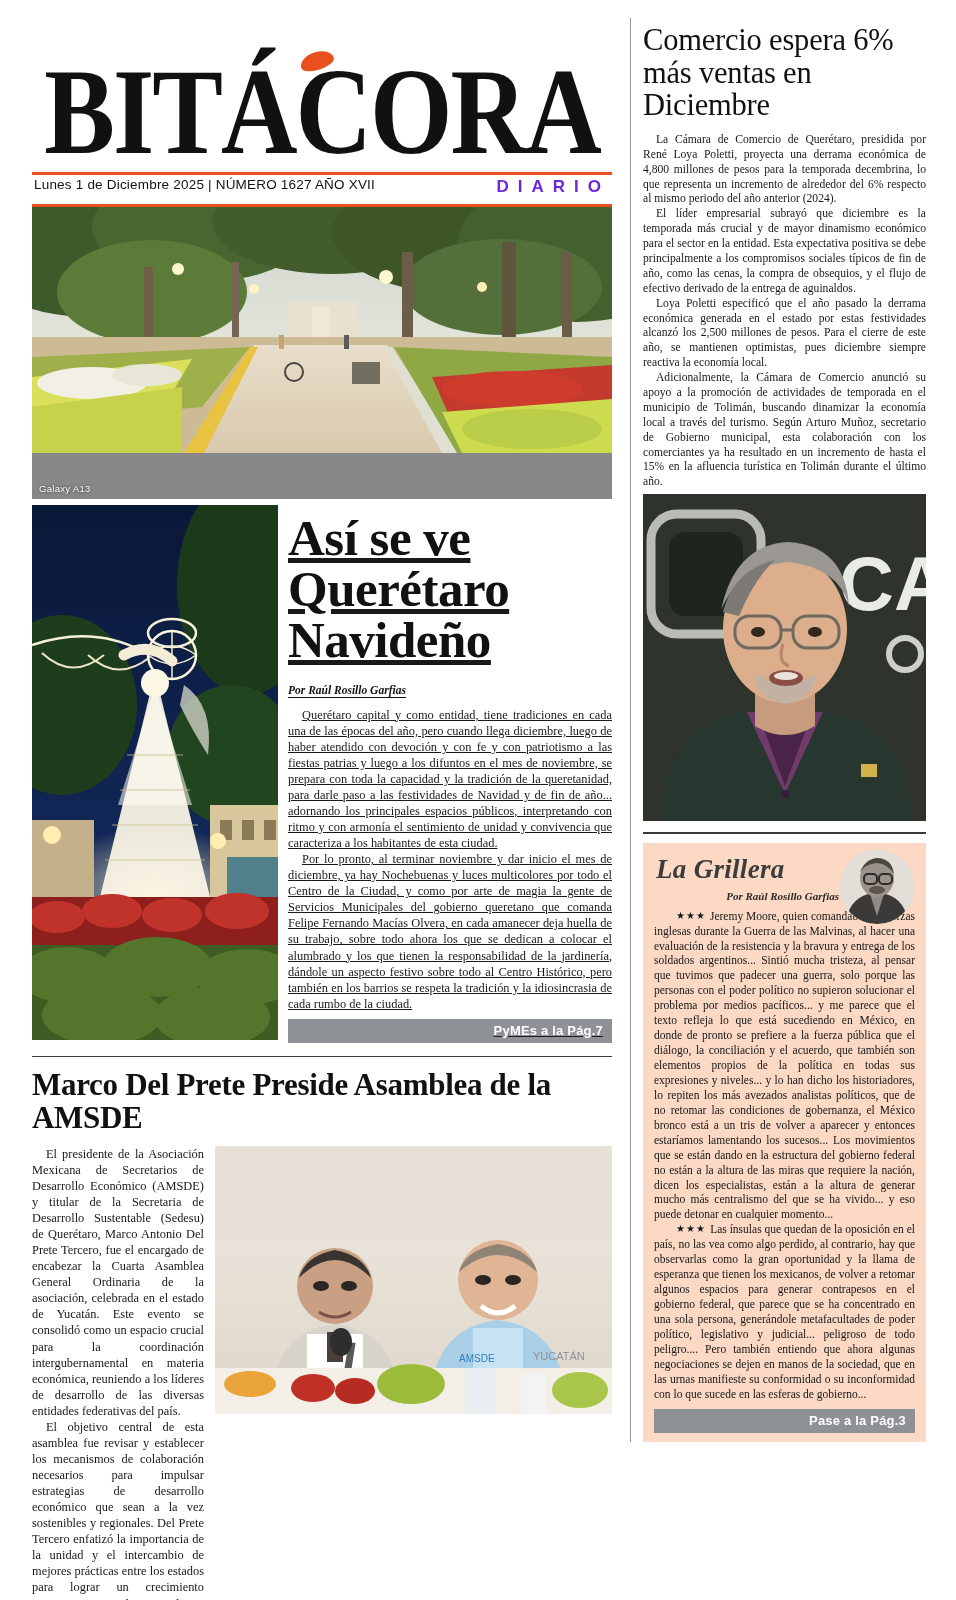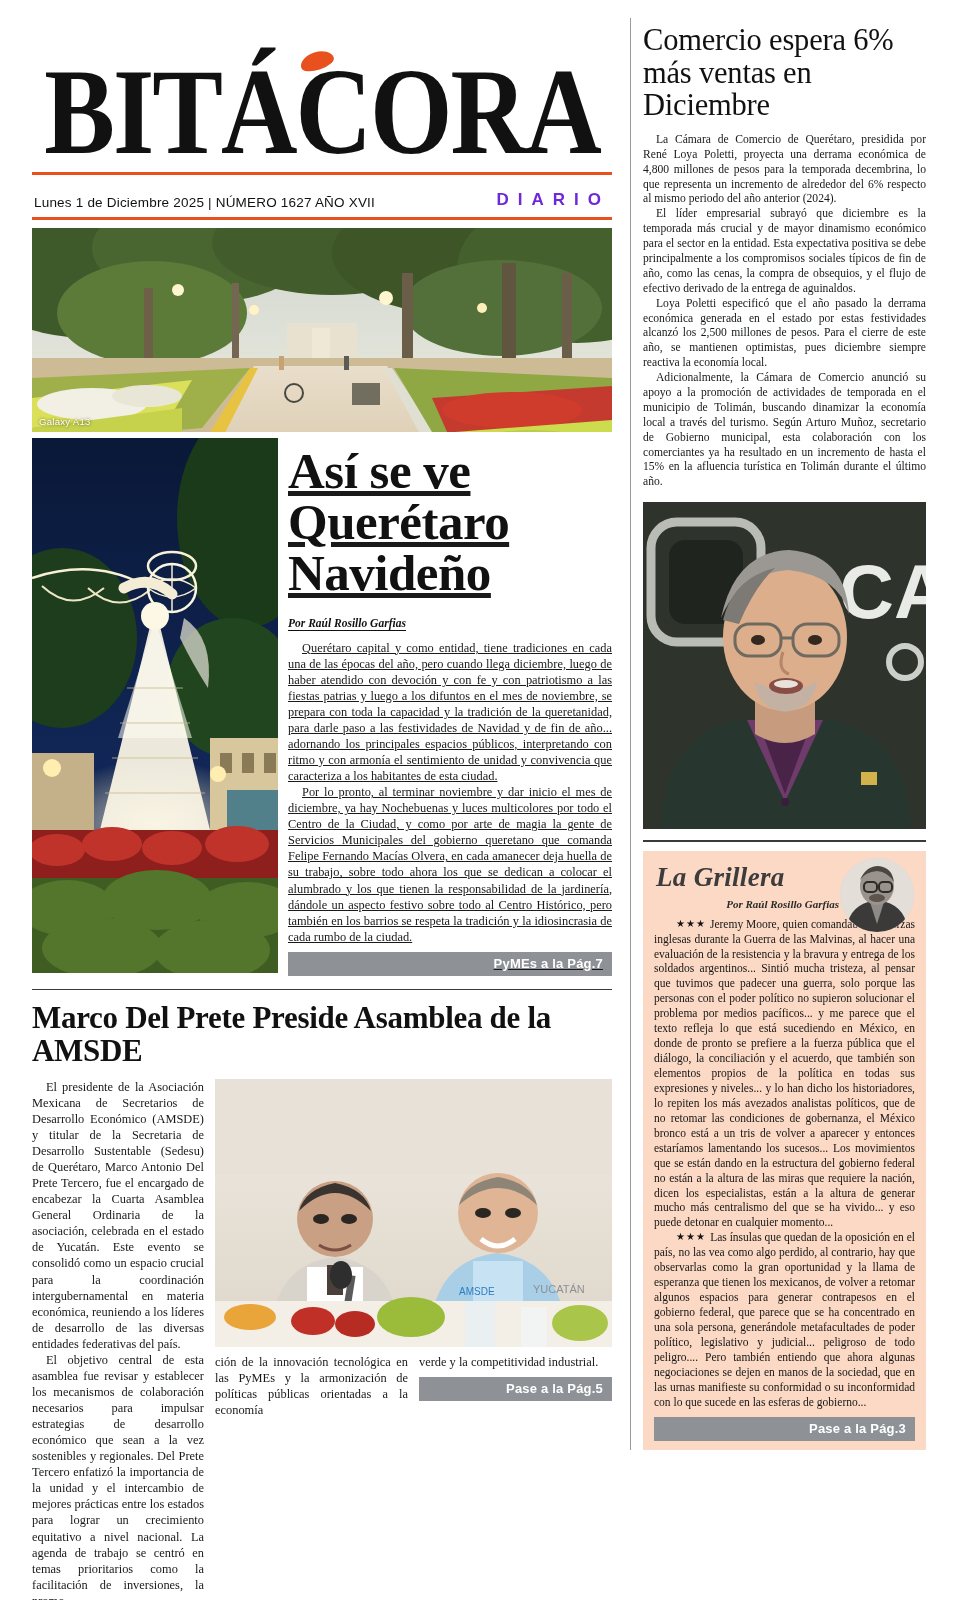--- a/index.html
+++ b/index.html
@@ -24,36 +24,36 @@
     letter-spacing:-2px;color:#111111;
     transform:scaleY(1.18) scaleX(1.02);transform-origin:center top;
     margin:0;padding:0;
   }
   .accent-dot{
     position:absolute;left:268px;top:6px;width:34px;height:18px;
     background:#e8501e;border-radius:50% 50% 50% 50%/60% 60% 40% 40%;
     transform:rotate(-18deg);
   }
   .rule-orange{height:3px;background:#e8501e;margin-top:22px;}
-  .mast-info{display:flex;align-items:flex-end;justify-content:space-between;
-             padding:15px 2px 7px 2px;}
+  .mast-info{display:flex;justify-content:space-between;
+             padding:2px 2px 7px 2px;}
   .mast-date{font-family:"Liberation Sans", sans-serif;font-size:13.5px;
              letter-spacing:0.2px;color:#111;}
   .mast-diario{font-family:"Liberation Sans", sans-serif;font-weight:bold;
                font-size:17px;letter-spacing:9px;color:#6d28d9;}
   .rule-orange2{height:3px;background:#e8501e;}
 
   
   .photo{position:relative;overflow:hidden;background:#888;}
   .watermark{position:absolute;left:7px;bottom:5px;color:#fff;
              font-family:"Liberation Sans", sans-serif;font-size:9.5px;
              text-shadow:0 0 3px rgba(0,0,0,.7);letter-spacing:.3px;}
 
   
-  .photo-plaza{width:100%;height:204px;margin-top:8px;}
+  .photo-plaza{width:100%;height:292px;margin-top:0;}
 
   
   .hero{display:flex;gap:10px;margin-top:6px;}
   .photo-tree{width:246px;height:535px;flex:none;}
   .hero-text{flex:1;min-width:0;text-decoration:underline;}
   .hero-head{
     font-weight:bold;font-size:51px;line-height:1.0;letter-spacing:-0.5px;
     margin:8px 0 0 0;color:#111;
   }
   .byline{
@@ -82,21 +82,21 @@
   .photo-amsde{width:100%;height:268px;}
   .amsde-lower{display:flex;gap:11px;margin-top:7px;}
   .amsde-c2,.amsde-c3{flex:1;min-width:0;}
 
   
   .rc-head{font-weight:normal;font-size:30.5px;line-height:1.07;
            margin:6px 0 0 0;color:#111;letter-spacing:-0.2px;}
   .rc-body{font-size:11.6px;line-height:1.285;text-align:justify;
            margin-top:11px;color:#16181a;hyphens:auto;}
   .rc-body p{margin:0;text-indent:13px;}
-  .photo-portrait{width:100%;height:327px;margin-top:12px;text-align:center;}
+  .photo-portrait{width:100%;height:327px;margin-top:4px;text-align:center;}
   .rc-rule{height:1.4px;background:#3a3a3a;margin:11px 0 0 0;}
 
   
   .grillera{background:#fbd9c4;margin-top:9px;padding:9px 11px 9px 11px;
             position:relative;box-sizing:border-box;}
   .grillera-head{
     font-family:"Liberation Serif", serif;font-style:italic;font-weight:bold;
     font-size:27px;color:#3c3c3c;margin:2px 0 0 2px;letter-spacing:.3px;
   }
   .grillera-by{font-style:italic;font-weight:bold;font-size:11px;color:#2a2a2a;
@@ -339,31 +339,20 @@
               <ellipse cx="196" cy="238" rx="34" ry="20" fill="#9bbb3b"></ellipse>
               <ellipse cx="365" cy="244" rx="28" ry="18" fill="#aac64a"></ellipse>
               <rect x="250" y="222" width="30" height="46" fill="#e8eef2" opacity=".85"></rect>
               <rect x="306" y="228" width="26" height="40" fill="#f1f4f6" opacity=".8"></rect>
 
               <text x="318" y="214" font-family="Liberation Sans, sans-serif" font-size="11" fill="#8d9096">YUCATÁN</text>
               <text x="244" y="216" font-family="Liberation Sans, sans-serif" font-size="10" fill="#2a7fc4">AMSDE</text>
             </svg>
           </div>
 
-          <div class="amsde-lower">
-            <div class="amsde-c2 body-text">
-              <p style="text-indent:0">ción de la innovación tecnológica en las PyMEs y la armonización de políticas públicas orientadas a la economía</p>
-            </div>
-            <div class="amsde-c3">
-              <div class="body-text">
-                <p style="text-indent:0">verde y la competitividad industrial.</p>
-              </div>
-              <div class="pase">Pase a la Pág.5</div>
-            </div>
-          </div>
         </div>
       </div>
     </div>
   </div>
 
   <div class="right-col">
 
     <div class="rc-head">Comercio espera 6% más ventas en Diciembre</div>
 
     <div class="rc-body">

